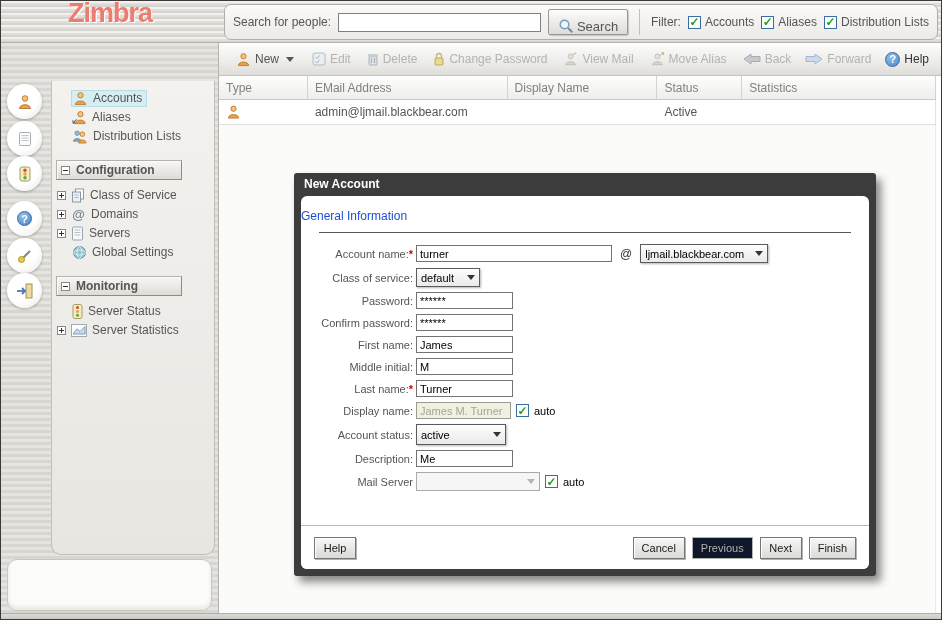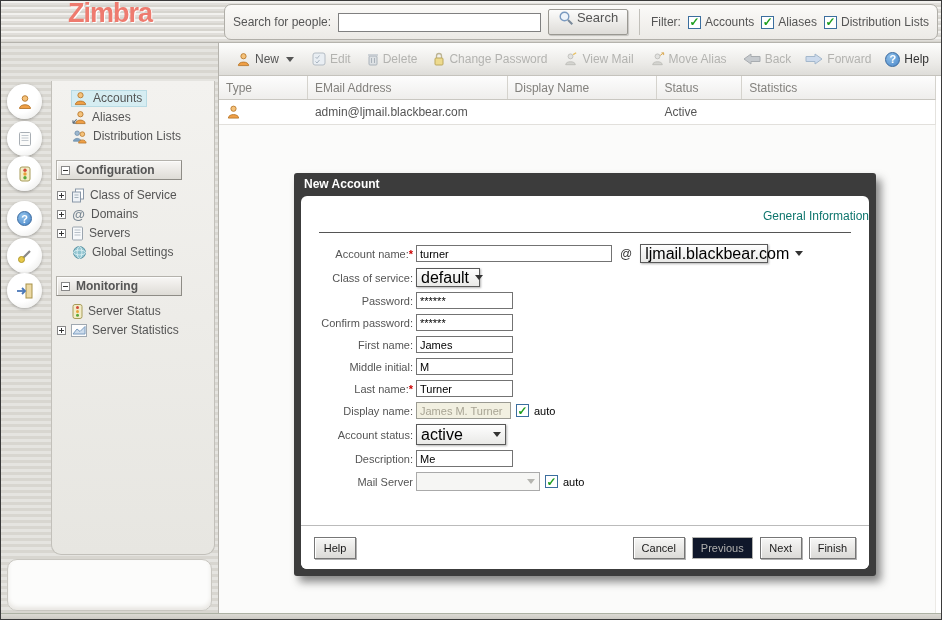--- a/index.html
+++ b/index.html
@@ -17,21 +17,21 @@
                text-shadow:1px 1px 0 #fff; }
   .beta { font-size:9px; color:#8a8a86; letter-spacing:1px; align-self:flex-start; margin-top:8px; }
 
   .search-panel { position:absolute; left:223px; top:3px; width:714px; height:36px;
                   background:linear-gradient(180deg,#fbfaf8,#eceae6);
                   border:1px solid #b0aea8; border-radius:7px;
                   display:flex; align-items:center; padding:0 8px; gap:7px; }
   .lbl { font-size:12px; color:#555; white-space:nowrap; }
   .search-input { width:256px; height:19px; border:1px solid #808080; background:#fff;
                   font-size:12px; padding:0 3px; }
-  .search-btn { display:flex; align-items:flex-start; gap:3px; height:26px; padding:0 9px;
+  .search-btn { display:flex; align-items:flex-end; gap:3px; height:26px; padding:0 9px;
                 background:linear-gradient(180deg,#fcfcfb,#dedcd8); border:1px solid #9a9892;
                 border-radius:2px; box-shadow:1px 1px 1px rgba(0,0,0,.18);
                 font-size:13px; color:#555; cursor:pointer; }
   .vsep { width:1px; height:26px; background:#c2c0ba; margin:0 4px; }
   .cbrow { display:flex; align-items:center; gap:4px; }
   .cb { width:13px; height:13px; background:#fff; border:1px solid #3b6e9e;
         display:inline-flex; align-items:center; justify-content:center; flex:0 0 auto; }
   .cb.checked::after { content:"✓"; color:#1e9e1e; font-size:12px; font-weight:bold; line-height:1; }
 
   
@@ -100,33 +100,33 @@
   .c-type { width:89px; } .c-email { width:200px; } .c-disp { width:150px; }
   .c-status { width:85px; } .c-desc { width:193px; }
 
   
   .dialog { position:absolute; left:293px; top:172px; width:582px; height:403px;
             background:#3c3c3c; border-radius:3px; box-shadow:5px 6px 8px rgba(40,40,40,.55); z-index:10; }
   .dlg-title { height:23px; line-height:23px; color:#fff; font-weight:bold; font-size:12px;
                padding-left:10px; cursor:move; }
   .dlg-inner { position:absolute; left:7px; right:7px; top:23px; bottom:7px; background:#fff;
                border-radius:6px; overflow:hidden; }
-  .dlg-head { text-align:right; font-size:12px; color:#0f766e; margin-top:13px; }
+  .dlg-head { text-align:left; font-size:12px; color:#1d4ed8; margin-top:13px; }
   .dlg-hr { height:1px; background:#555; margin:9px 18px 11px 18px; }
   .frow { display:flex; align-items:center; margin:0 0 5px 0; }
   .flabel { width:112px; text-align:right; font-size:11px; color:#555; white-space:nowrap; }
   .flabel .req { color:#cc0000; font-weight:bold; }
   .fval { margin-left:3px; display:flex; align-items:center; gap:5px; }
   input.txt { height:17px; border:1px solid #737373; background:#fff; font-size:11px;
               padding:0 3px; color:#000; }
   input.txt.disabled { background:#f2f0e1; color:#a8a494; border-color:#9a9a92; }
   .at { font-size:12px; color:#333; margin:0 3px; }
   .combo { display:flex; align-items:center; justify-content:space-between; height:19px;
            border:1px solid #5a5a5a; background:linear-gradient(180deg,#fefefe,#e9e9e7);
-           box-shadow:1px 1px 2px rgba(0,0,0,.3); font-size:16px; color:#000;
+           box-shadow:1px 1px 2px rgba(0,0,0,.3); font-size:11px; color:#000;
            padding:0 4px; cursor:pointer; }
   .combo .arr { width:0; height:0; border-left:4px solid transparent; border-right:4px solid transparent;
                 border-top:5px solid #333; margin-left:6px; flex:0 0 auto; }
   .combo.dis { border-color:#aaa; background:#f6f6f4; box-shadow:none; color:#999; cursor:default; }
   .combo.dis .arr { border-top-color:#b5b5b0; }
   .auto-lbl { font-size:11px; color:#000; }
   .dlg-btm { position:absolute; left:0; right:0; bottom:0; height:44px; border-top:1px solid #bbb;
              display:flex; align-items:center; padding:0 13px; background:#fff; }
   .btn { height:22px; min-width:42px; font-size:11px; color:#1a1a1a; padding:0 8px;
          background:linear-gradient(180deg,#f7f7f6,#dbdad7); border:1px solid #767676;

